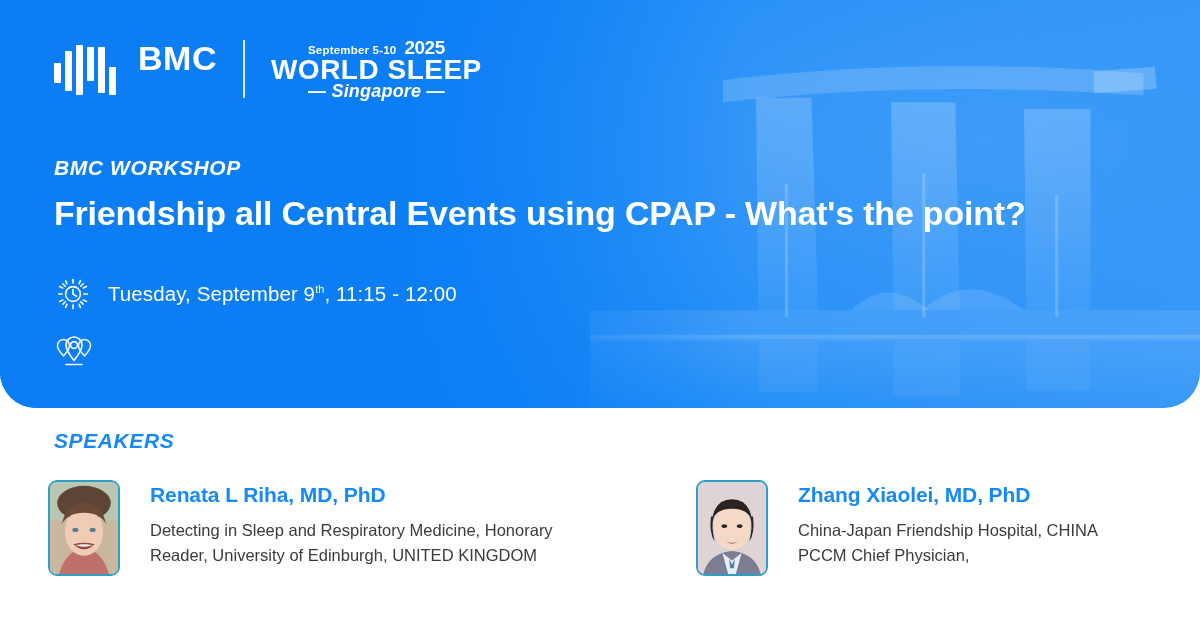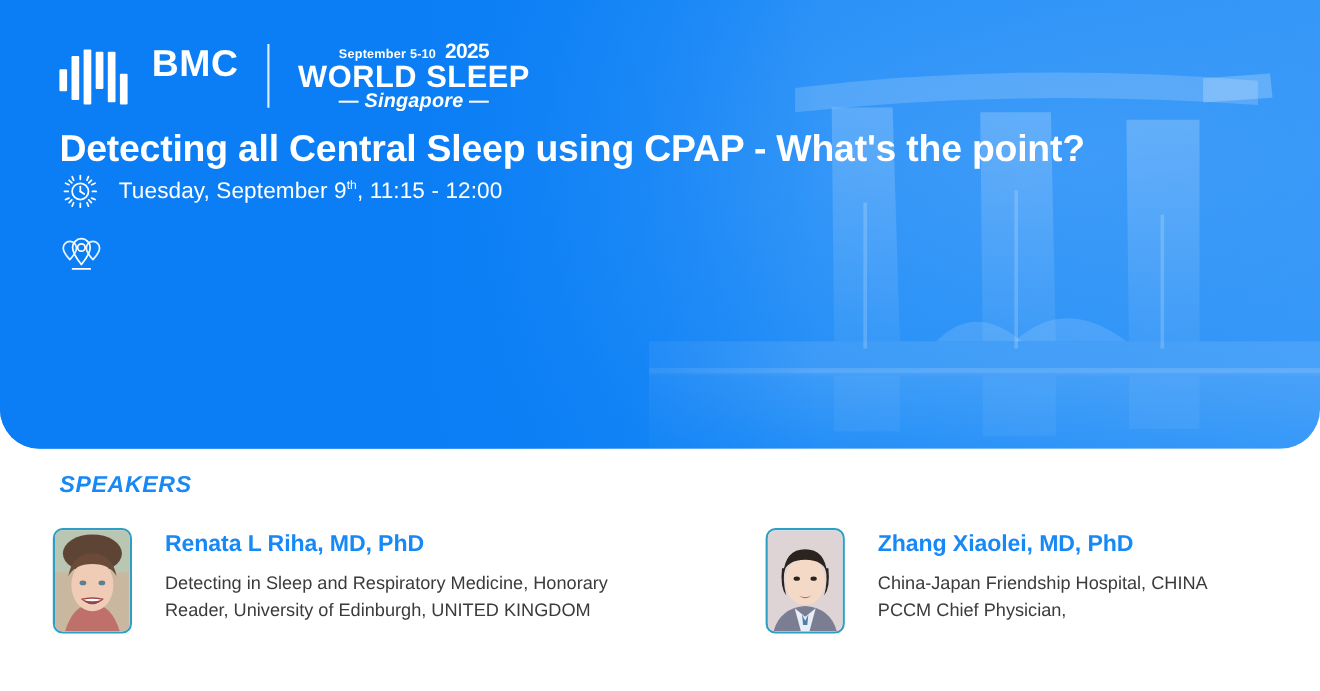--- a/index.html
+++ b/index.html
@@ -67,21 +67,21 @@
     color:#ffffff; font-size:21px; font-style:italic; font-weight:bold;
     letter-spacing:.6px;
   }
   .title {
     margin-top:14px;
     color:#ffffff; font-size:34px; font-weight:bold; letter-spacing:-0.2px;
     line-height:1.15;
   }
 
   
-  .meta { }
+  .meta { margin-top:42px; }
   .meta-row { display:flex; align-items:center; min-height:36px; }
   .meta-row + .meta-row { margin-top:20px; }
   .meta-ico { width:54px; flex:0 0 54px; display:flex; align-items:center; }
   .meta-text { color:#fff; font-size:20.5px; letter-spacing:.1px; }
   .meta-text sup { font-size:11px; vertical-align:super; }
   .meta-text b { font-weight:bold; }
 
   
   .speakers { position:absolute; left:0; top:408px; width:1024px; height:220px; }
   .sp-head {
@@ -175,21 +175,22 @@
           </div>
           <div class="ws-main">WORLD SLEEP</div>
           <div class="ws-city">
             <span class="dash">—</span>
             <span>Singapore</span>
             <span class="dash">—</span>
           </div>
         </div>
       </div>
 
-      <h1 class="title">Detecting all Central Sleep using CPAP - What's the point?</h1>
+      <div class="kicker">BMC WORKSHOP</div>
+      <h1 class="title">Friendship all Central Events using CPAP - What's the point?</h1>
 
       <div class="meta">
 
         <div class="meta-row">
           <span class="meta-ico">
             <svg width="38" height="38" viewBox="0 0 38 38">
               <g stroke="#ffffff" stroke-width="1.6" stroke-linecap="round" fill="none">
                 <circle cx="19" cy="19" r="7.4"></circle>
                 <path d="M19 19 L19 14.6"></path>
                   <path d="M19 19 L22.6 21.4"></path>

